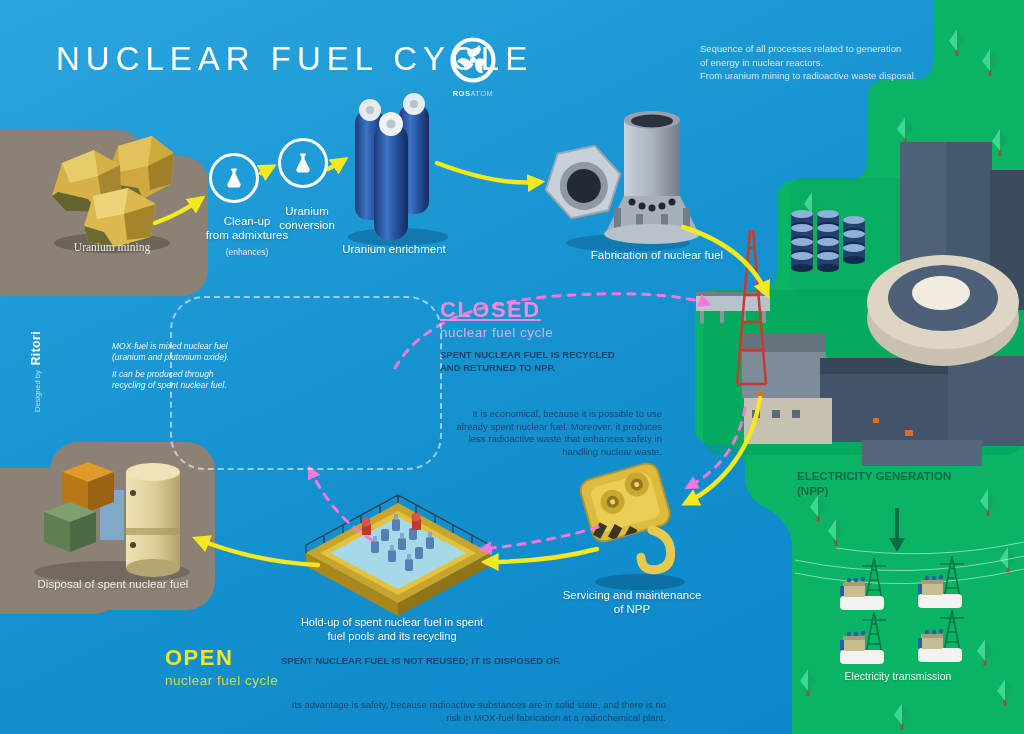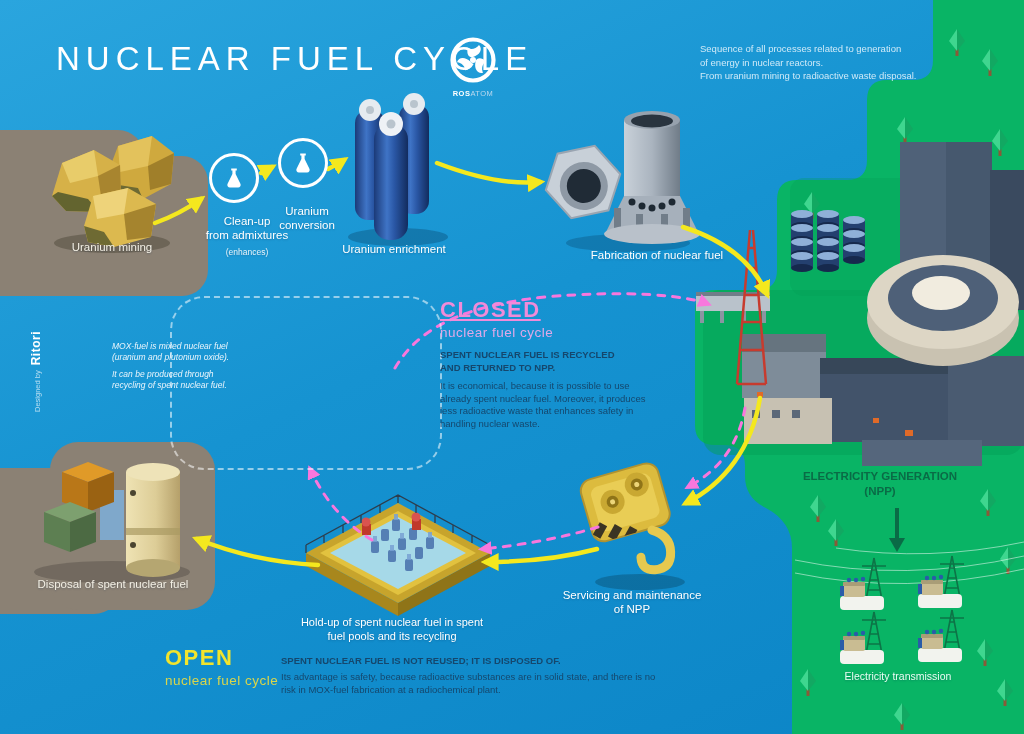--- a/index.html
+++ b/index.html
@@ -22,25 +22,25 @@
   .credit .c1{font-size:7.5px;opacity:.85;margin-right:5px;}
   .credit .c2{font-size:12px;font-weight:bold;color:#fff;letter-spacing:.5px;}
   .flask-circle{position:absolute;width:50px;height:50px;border:3px solid #fff;
     border-radius:50%;box-sizing:border-box;display:flex;align-items:center;justify-content:center;}
   .stage{font-size:11.5px;}
   .note{font-size:8.5px;opacity:.9;}
   .cycle-title{position:absolute;font-size:22px;font-weight:bold;letter-spacing:1.5px;}
   .cycle-sub{position:absolute;font-size:13.5px;letter-spacing:.5px;}
   .cycle-head{position:absolute;font-size:9.5px;font-weight:bold;color:#15476d;
               white-space:pre-line;line-height:12.5px;text-align:left;}
-  .cycle-body{position:absolute;font-size:9.5px;color:#15476d;line-height:12.5px;text-align:left;}
+  .cycle-body{position:absolute;font-size:9.5px;color:#15476d;line-height:12.5px;text-align:right;margin-top:28px;}
   .mox-note{position:absolute;left:112px;top:341px;width:132px;font-size:8.5px;
             font-style:italic;color:#eaf5fc;line-height:11px;text-align:left;}
   .mox-note p{margin:0 0 6px 0;}
-  .gen-lbl{position:absolute;left:780px;top:469px;width:200px;text-align:center;
+  .gen-lbl{position:absolute;left:797px;top:469px;width:200px;
            font-size:11.5px;font-weight:bold;color:#0a6b46;white-space:pre-line;line-height:15px;}
   .mox-box{position:absolute;left:170px;top:296px;width:268px;height:170px;
            border:2px dashed rgba(255,255,255,.55);border-radius:34px;}
 </style>
 </head>
 <body>
 
 <div id="canvas">
 
   <svg class="scene" width="1024" height="734" viewBox="0 0 1024 734">
@@ -360,21 +360,21 @@
     <svg viewBox="0 0 24 24" width="24" height="24">
       <path d="M9.2,2.5 h5.6 v2 h-1.2 v3.6 l4.8,9.6 a2.6,2.6 0 0 1 -2.3,3.8 h-8.2 a2.6,2.6 0 0 1 -2.3,-3.8 l4.8,-9.6 v-3.6 h-1.2 z" fill="#fff"></path>
     </svg>
   </div>
   <div class="flask-circle" style="left:278px;top:138px;">
     <svg viewBox="0 0 24 24" width="24" height="24">
       <path d="M9.2,2.5 h5.6 v2 h-1.2 v3.6 l4.8,9.6 a2.6,2.6 0 0 1 -2.3,3.8 h-8.2 a2.6,2.6 0 0 1 -2.3,-3.8 l4.8,-9.6 v-3.6 h-1.2 z" fill="#fff"></path>
     </svg>
   </div>
 
-  <div class="lbl stage" style="left:32px;top:240px;width:160px;color:#f3efe4;">Uranium mining</div>
+  <div class="lbl stage" style="left:32px;top:240px;width:160px;color:#f3efe4;font-family:Liberation Serif, serif;">Uranium mining</div>
   <div class="lbl stage" style="left:177px;top:214px;width:140px;">Clean-up
 from admixtures</div>
   <div class="lbl note" style="left:177px;top:247px;width:140px;">(enhances)</div>
   <div class="lbl stage" style="left:247px;top:204px;width:120px;">Uranium
 conversion</div>
   <div class="lbl stage" style="left:304px;top:242px;width:180px;">Uranium enrichment</div>
   <div class="lbl stage" style="left:557px;top:248px;width:200px;">Fabrication of nuclear fuel</div>
   <div class="lbl stage" style="left:28px;top:577px;width:170px;color:#f3efe4;">Disposal of spent nuclear fuel</div>
   <div class="lbl stage" style="left:282px;top:616px;width:220px;font-size:11px;">Hold-up of spent nuclear fuel in spent
 fuel pools and its recycling</div>

